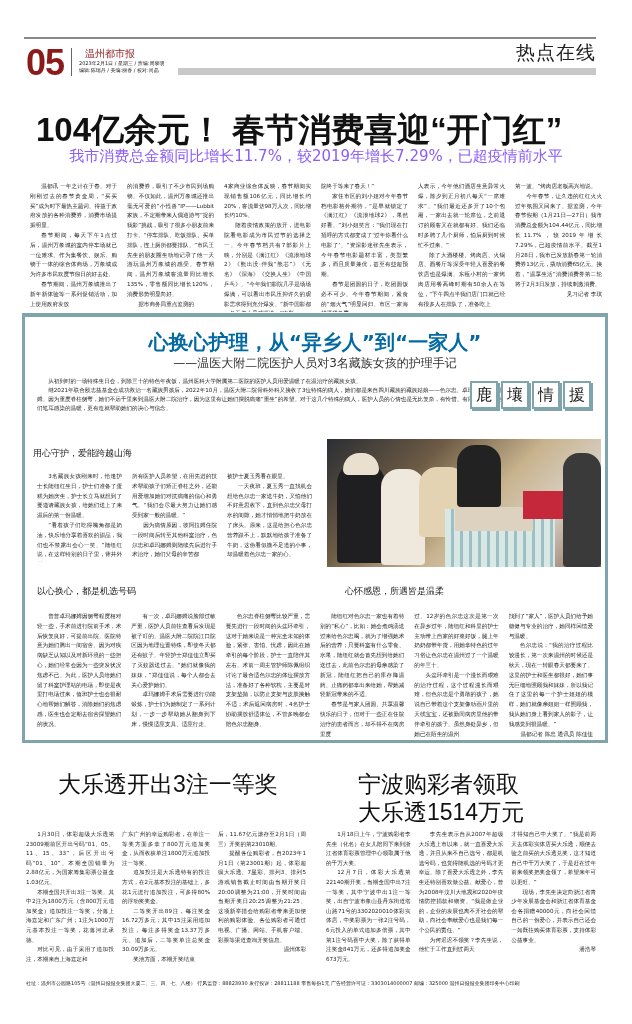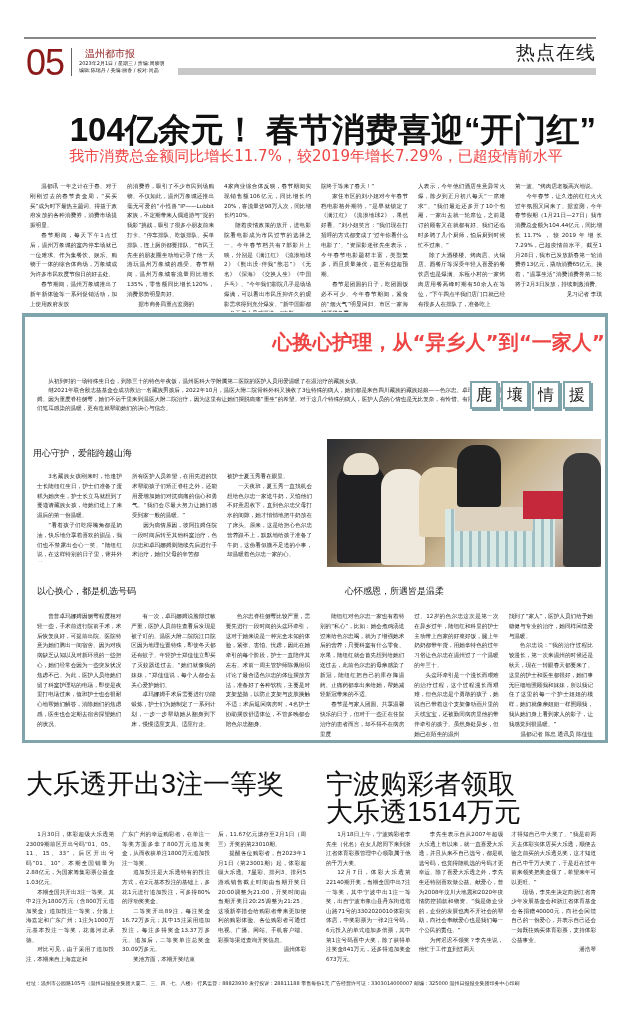--- a/index.html
+++ b/index.html
@@ -1,37 +1,37 @@
 <!DOCTYPE html>
 <html><head>
 <meta charset="utf-8">
 <style>
   * { box-sizing: border-box; margin: 0; padding: 0; }
   html, body { width: 632px; height: 1024px; background: #fff; overflow: hidden; }
   body { font-family: "DejaVu Sans", "Liberation Sans", sans-serif; color: #111; position: relative; }
 
   .masthead-rule { position: absolute; left: 24px; top: 37px; width: 572px; height: 2px; background: #888; }
-  .page-num { position: absolute; left: 26px; top: 45px; font-family: "Liberation Sans", sans-serif; font-weight: normal; font-size: 36px; color: #8b1a1a; letter-spacing: -1px; line-height: 1; }
+  .page-num { position: absolute; left: 26px; top: 45px; font-family: "Liberation Sans", sans-serif; font-weight: bold; font-size: 36px; color: #8b1a1a; letter-spacing: -1px; line-height: 1; }
   .mast-divider { position: absolute; left: 71px; top: 48px; width: 1px; height: 28px; background: #666; }
   .paper-name { position: absolute; left: 85px; top: 47px; font-size: 10px; font-weight: normal; color: #8b1a1a; }
   .mast-meta { position: absolute; left: 79px; top: 60px; font-size: 5px; color: #222; line-height: 7px; }
   .mast-bar { position: absolute; left: 178px; top: 68px; width: 418px; height: 7px; background: #c8c8c8; }
   .section-title { position: absolute; right: 36px; top: 40px; font-size: 19px; color: #222; letter-spacing: 1px; }
 
-  .headline { position: absolute; left: 36px; top: 108px; width: 560px; font-family: "Liberation Sans", sans-serif; font-weight: bold; font-size: 33px; color: #111; letter-spacing: 0px; white-space: nowrap; text-align: right; }
-  .subhead { position: absolute; left: 36px; top: 147px; width: 560px; font-size: 15px; color: #ef4444; text-align: center; white-space: nowrap; }
+  .headline { position: absolute; left: 36px; top: 108px; width: 560px; font-family: "Liberation Sans", sans-serif; font-weight: bold; font-size: 33px; color: #111; letter-spacing: 0px; white-space: nowrap; text-align: left; }
+  .subhead { position: absolute; left: 36px; top: 147px; width: 560px; font-size: 15px; color: #8b5cf6; text-align: center; white-space: nowrap; }
 
   .cols { position: absolute; display: flex; gap: 10px; }
   .col { flex: 1; font-size: 5.6px; line-height: 9.8px; color: #222; text-align: justify; overflow: hidden; }
   .col p { text-indent: 2em; }
 
   .story1 { left: 30px; top: 182px; width: 572px; height: 130px; }
 
   .box { position: absolute; left: 22px; top: 313px; width: 586px; height: 430px; border: 3px solid #7fa4ab; border-top: 4px solid #7fa4ab; }
-  .box-title { position: absolute; left: 0; top: 12px; width: 100%; text-align: right; font-size: 20px; font-weight: bold; color: #ef4444; }
+  .box-title { position: absolute; left: 0; top: 12px; width: 100%; text-align: center; font-size: 20px; font-weight: bold; color: #0369a1; }
   .box-sub { position: absolute; left: 0; top: 38px; width: 100%; text-align: center; font-size: 12px; color: #333; }
   .box-lead { position: absolute; left: 12px; top: 60px; width: 470px; font-size: 5.6px; line-height: 9px; color: #222; }
   .box-lead p { text-indent: 2em; }
   .stamp { position: absolute; right: 14px; top: 64px; display: flex; gap: 3px; }
   .stamp span { display: inline-block; width: 28px; height: 28px; border: 2px solid #7fa4ab; box-shadow: 2px 2px 0 #7fa4ab; text-align: center; line-height: 24px; font-size: 16px; color: #222; background: #fff; }
 
   .sub-h { position: absolute; font-size: 9px; color: #222; }
   .photo { position: absolute; left: 302px; top: 122px; width: 274px; height: 128px; background: linear-gradient(135deg, #2b2e33 0%, #6d5b45 30%, #c8b38e 55%, #d8d0c4 75%, #8a6a55 100%); overflow: hidden; }
   .photo .p1 { position: absolute; left: 10px; top: 24px; width: 48px; height: 100px; background: #1f1f22; border-radius: 20px 20px 4px 4px; }
   .photo .p1h { position: absolute; left: 16px; top: 14px; width: 36px; height: 22px; background: #e9e0cf; border-radius: 18px 18px 6px 6px; }
@@ -41,21 +41,21 @@
   .photo .bed { position: absolute; left: 118px; top: 70px; width: 110px; height: 58px; background: repeating-linear-gradient(90deg, #d8e8e4 0 6px, #9fbfc4 6px 9px); }
   .photo .tray { position: absolute; left: 128px; top: 68px; width: 78px; height: 24px; background: #ddd2c0; }
   .photo .gift { position: absolute; left: 196px; top: 52px; width: 40px; height: 28px; background: #c5283a; }
   .photo .p5 { position: absolute; left: 236px; top: 14px; width: 38px; height: 114px; background: #3a3a3a; border-radius: 16px 16px 4px 4px; }
 
   .b-col-left { position: absolute; left: 12px; top: 155px; width: 275px; height: 90px; }
   .b-col-bot { position: absolute; left: 12px; top: 295px; width: 556px; height: 125px; }
 
   .lottery1 { position: absolute; left: 26px; top: 770px; width: 280px; }
   .lottery2 { position: absolute; left: 326px; top: 770px; width: 270px; }
-  .lotto-h { font-size: 27px; line-height: 28px; color: #111; font-family: "Liberation Sans", sans-serif; white-space: nowrap; }
+  .lotto-h { font-size: 23px; line-height: 28px; color: #111; font-family: "Liberation Sans", sans-serif; white-space: nowrap; margin-left: 32px; }
   .lotto-cols { position: absolute; top: 60px; left: 0; width: 100%; height: 140px; display: flex; gap: 8px; }
   .lotto-cols .col { font-size: 5.6px; line-height: 9.6px; }
   .byline { text-align: right; }
 
   .footer { position: absolute; left: 26px; top: 980px; width: 580px; font-size: 5px; color: #222; white-space: nowrap; overflow: hidden; }
 </style>
 </head>
 <body>
 
 <div class="masthead-rule"></div>
@@ -97,20 +97,21 @@
   </div>
   <div class="col">
     <p style="text-indent:0">第一波。”烤肉店老板高兴地说。</p>
     <p>今年春节，让久违的红红火火过年氛围又回来了。据监测，今年春节假期（1月21日—27日）我市消费总金额为104.44亿元，同比增长11.7%，较2019年增长7.29%，已超疫情前水平。截至1月28日，我市已发放新春第一轮消费券13亿元，撬动消费65亿元。接着，“温享生活”消费消费券第二轮将于2月3日发放，持续刺激消费。</p>
     <p class="byline">见习记者 李琪</p>
   </div>
 </div>
 
 <div class="box">
   <div class="box-title">心换心护理，从“异乡人”到“一家人”</div>
+  <div class="box-sub">——温医大附二院医护人员对3名藏族女孩的护理手记</div>
   <div class="box-lead">
     <p>从初到时的一场特殊生日会，到除三十的特色年夜饭，温州医科大学附属第二医院的医护人员用爱温暖了在温治疗的藏族女孩。</p>
     <p>继2021年联合殷志益基金会成功救治一名藏族男孩后，2022年10月，温医大附二院骨科外科又接收了3位特殊的病人，她们都是来自四川藏族的藏族姑娘——色尔忠、卓玛娜姆、彼阿拉姆。因为重度脊柱侧弯，她们不远千里来到温医大附二院治疗，因为这里有让她们摆脱病痛“重生”的希望。对于这几个特殊的病人，医护人员的心情也是无比复杂，有怜惜、有同情，有被她们笔耳感染的温暖，更有造就帮助她们的决心与信念。</p>
   </div>
   <div class="stamp">
     <span>鹿</span>
     <span>壤</span>
     <span>情</span>
     <span>援</span>
   </div>

